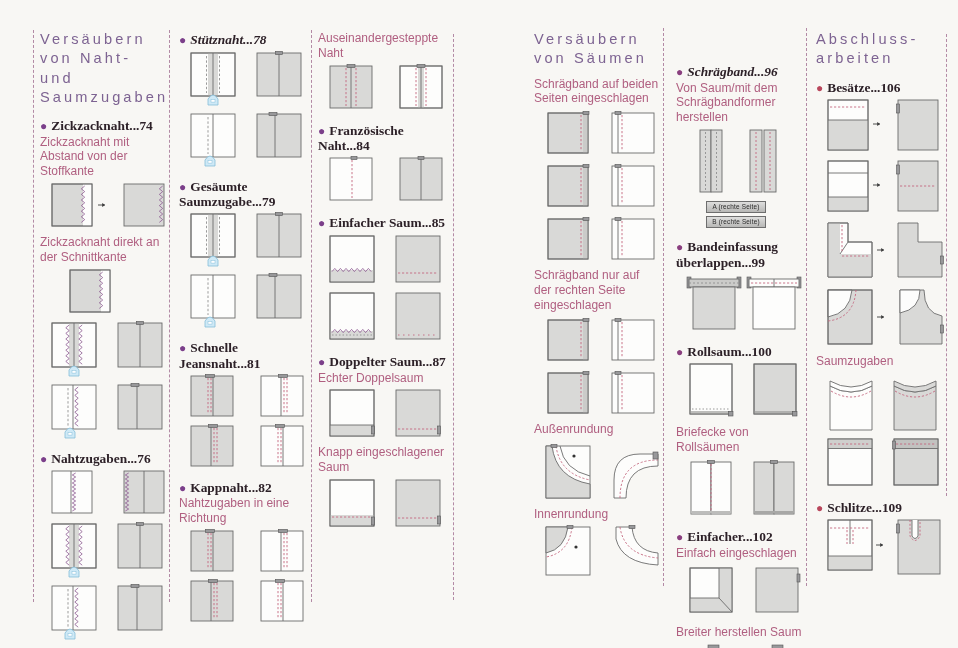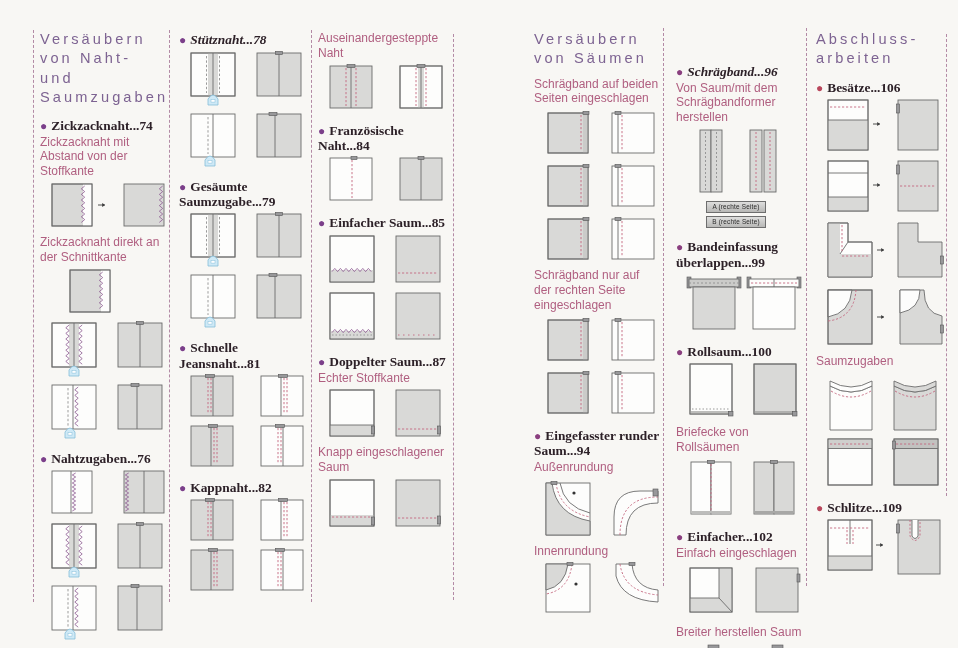--- a/index.html
+++ b/index.html
@@ -184,20 +184,21 @@
           <line x1="25" y1="4" x2="25" y2="40" stroke="#c4687f" stroke-width="0.9" stroke-dasharray="2.2,1.8"></line>
           <line x1="28" y1="4" x2="28" y2="40" stroke="#c4687f" stroke-width="0.9" stroke-dasharray="2.2,1.8"></line>
           <rect x="19.5" y="0.3999999999999999" width="9" height="3.2" fill="#98989a" stroke="#555" stroke-width="0.6"></rect>
           <rect x="72" y="2" width="42" height="40" fill="#fdfdfc" stroke="#6b6b6b" stroke-width="0.9"></rect>
           <line x1="94" y1="2" x2="94" y2="42" stroke="#6b6b6b" stroke-width="0.9"></line>
           <line x1="89" y1="4" x2="89" y2="40" stroke="#c4687f" stroke-width="0.9" stroke-dasharray="2.2,1.8"></line>
           <line x1="92" y1="4" x2="92" y2="40" stroke="#c4687f" stroke-width="0.9" stroke-dasharray="2.2,1.8"></line>
           <rect x="86.5" y="0.3999999999999999" width="9" height="3.2" fill="#98989a" stroke="#555" stroke-width="0.6"></rect>
         </svg></div>
       <div class="entry"><span class="bullet" style="color: rgb(123, 63, 138);">●</span><span>Kappnaht...82</span></div>
+      <div class="caption">Nahtzugaben in eine Richtung</div>
       <div class="fig"><svg width="118" height="45" viewBox="0 0 118 45" xmlns="http://www.w3.org/2000/svg">
           <rect x="2" y="2" width="42" height="40" fill="#d9d9d7" stroke="#6b6b6b" stroke-width="0.9"></rect>
           <line x1="24" y1="2" x2="24" y2="42" stroke="#6b6b6b" stroke-width="0.9"></line>
           <line x1="19" y1="4" x2="19" y2="40" stroke="#c4687f" stroke-width="0.9" stroke-dasharray="2.2,1.8"></line>
           <line x1="22" y1="4" x2="22" y2="40" stroke="#c4687f" stroke-width="0.9" stroke-dasharray="2.2,1.8"></line>
           <rect x="16.5" y="0.3999999999999999" width="9" height="3.2" fill="#98989a" stroke="#555" stroke-width="0.6"></rect>
           <rect x="72" y="2" width="42" height="40" fill="#fdfdfc" stroke="#6b6b6b" stroke-width="0.9"></rect>
           <line x1="92" y1="2" x2="92" y2="42" stroke="#6b6b6b" stroke-width="0.9"></line>
           <line x1="95" y1="4" x2="95" y2="40" stroke="#c4687f" stroke-width="0.9" stroke-dasharray="2.2,1.8"></line>
           <line x1="98" y1="4" x2="98" y2="40" stroke="#c4687f" stroke-width="0.9" stroke-dasharray="2.2,1.8"></line>
@@ -253,21 +254,21 @@
       <div class="fig"><svg width="118" height="52" viewBox="0 0 118 52" xmlns="http://www.w3.org/2000/svg">
           <rect x="2" y="2" width="44" height="46" fill="#fdfdfc" stroke="#6b6b6b" stroke-width="0.9"></rect>
           <rect x="2.5" y="40" width="43" height="7.5" fill="#d9d9d7"></rect>
           <rect x="2" y="2" width="44" height="46" fill="none" stroke="#6b6b6b" stroke-width="0.9"></rect>
           <polyline points="4.0,41.6 6.8,38.4 9.6,41.6 12.4,38.4 15.2,41.6 18.0,38.4 20.8,41.6 23.6,38.4 26.4,41.6 29.2,38.4 32.0,41.6 34.8,38.4 37.6,41.6 40.4,38.4 43.2,41.6 " fill="none" stroke="#8d5a92" stroke-width="0.8"></polyline>
           <line x1="4" y1="44" x2="44" y2="44" stroke="#909090" stroke-width="0.9" stroke-dasharray="1.5,2"></line>
           <rect x="68" y="2" width="44" height="46" fill="#d9d9d7" stroke="#6b6b6b" stroke-width="0.9"></rect>
           <line x1="70" y1="44" x2="110" y2="44" stroke="#c4687f" stroke-width="0.9" stroke-dasharray="1.5,3.5"></line>
         </svg></div>
       <div class="entry"><span class="bullet" style="color: rgb(123, 63, 138);">●</span><span>Doppelter Saum...87</span></div>
-      <div class="caption">Echter Stoffkante</div>
+      <div class="caption">Echter Doppelsaum</div>
       <div class="fig"><svg width="118" height="52" viewBox="0 0 118 52" xmlns="http://www.w3.org/2000/svg">
           <rect x="2" y="2" width="44" height="46" fill="#fdfdfc" stroke="#6b6b6b" stroke-width="0.9"></rect>
           <rect x="2.5" y="37" width="43" height="10.5" fill="#d9d9d7"></rect>
           <line x1="2" y1="37" x2="46" y2="37" stroke="#6b6b6b" stroke-width="0.9"></line>
           <rect x="2" y="2" width="44" height="46" fill="none" stroke="#6b6b6b" stroke-width="0.9"></rect>
           <rect x="43.5" y="38" width="3" height="8" fill="#98989a" stroke="#555" stroke-width="0.6"></rect>
           <rect x="68" y="2" width="44" height="46" fill="#d9d9d7" stroke="#6b6b6b" stroke-width="0.9"></rect>
           <line x1="70" y1="41" x2="110" y2="41" stroke="#c4687f" stroke-width="0.9" stroke-dasharray="2.2,1.8"></line>
           <rect x="109.5" y="38" width="3" height="8" fill="#98989a" stroke="#555" stroke-width="0.6"></rect>
         </svg></div>
@@ -338,21 +339,20 @@
           <rect x="4" y="4" width="40" height="40" fill="#d9d9d7" stroke="#6b6b6b" stroke-width="0.9"></rect>
           <rect x="39" y="4.5" width="5" height="39" fill="#cbcbc9"></rect>
           <rect x="4" y="4" width="40" height="40" fill="none" stroke="#6b6b6b" stroke-width="0.9"></rect>
           <line x1="37" y1="6" x2="37" y2="42" stroke="#c4687f" stroke-width="0.9" stroke-dasharray="2.2,1.8"></line>
           <rect x="39" y="2.4" width="6" height="3.2" fill="#98989a" stroke="#555" stroke-width="0.6"></rect>
           <rect x="68" y="4" width="42" height="40" fill="#fdfdfc" stroke="#6b6b6b" stroke-width="0.9"></rect>
           <line x1="74" y1="4" x2="74" y2="44" stroke="#6b6b6b" stroke-width="0.9"></line>
           <line x1="78" y1="6" x2="78" y2="42" stroke="#c4687f" stroke-width="0.9" stroke-dasharray="2.2,1.8"></line>
           <rect x="71" y="2.4" width="6" height="3.2" fill="#98989a" stroke="#555" stroke-width="0.6"></rect>
         </svg></div>
-      <div class="entry"><span class="bullet" style="color: rgb(138, 63, 127);">●</span><span>Eingefasster runder Saum...94</span></div>
       <div class="caption">Außenrundung</div>
       <div class="fig"><svg width="118" height="62" viewBox="0 0 118 62" xmlns="http://www.w3.org/2000/svg">
           <rect x="2" y="6" width="44" height="52" fill="#fdfdfc" stroke="#6b6b6b" stroke-width="0.9"></rect>
           <path d="M2,58 L2,6 L8,6 Q12,38 46,44 L46,58 Z" fill="#d9d9d7" stroke="#6b6b6b" stroke-width="0.9"></path>
           <path d="M16,6 Q20,30 46,36" fill="none" stroke="#6b6b6b" stroke-width="0.9"></path>
           <path d="M12,6 Q16,34 46,40" fill="none" stroke="#c4687f" stroke-width="0.9" stroke-dasharray="2.2,1.8"></path>
           <circle cx="30" cy="16" r="1.6" fill="#333"></circle>
           <rect x="7" y="4.4" width="6" height="3.2" fill="#98989a" stroke="#555" stroke-width="0.6"></rect>
           <path d="M70,58 L70,40 Q70,14 96,14 L114,14 L114,26 Q82,26 82,58 Z" fill="#fdfdfc" stroke="#6b6b6b" stroke-width="0.9"></path>
           <path d="M76,58 Q76,20 114,20" fill="none" stroke="#c4687f" stroke-width="0.9" stroke-dasharray="2.2,1.8"></path>

